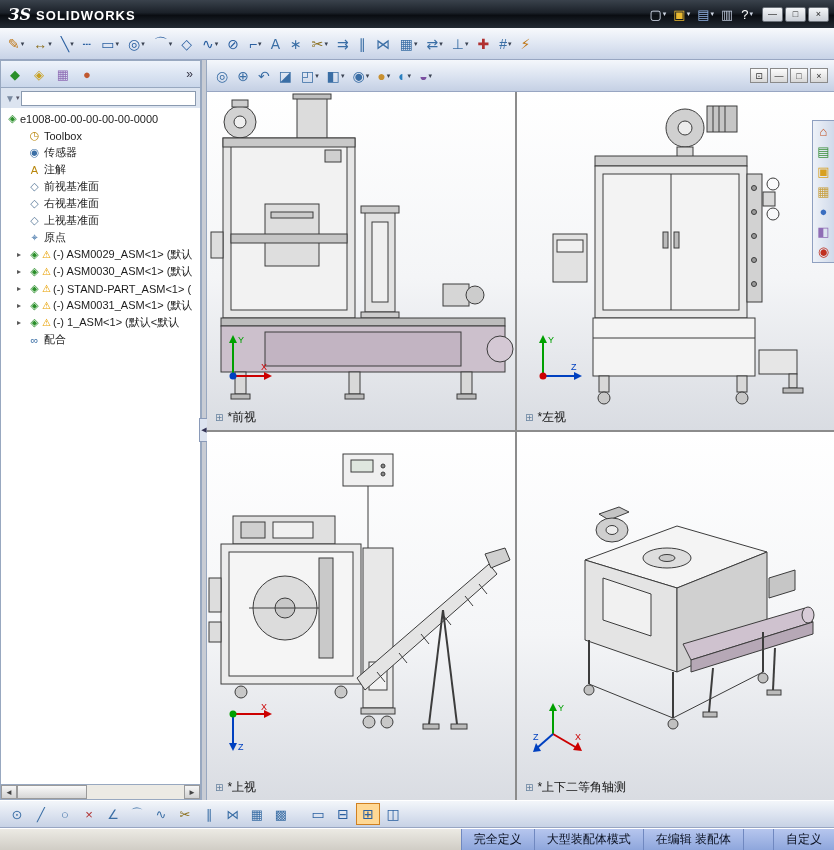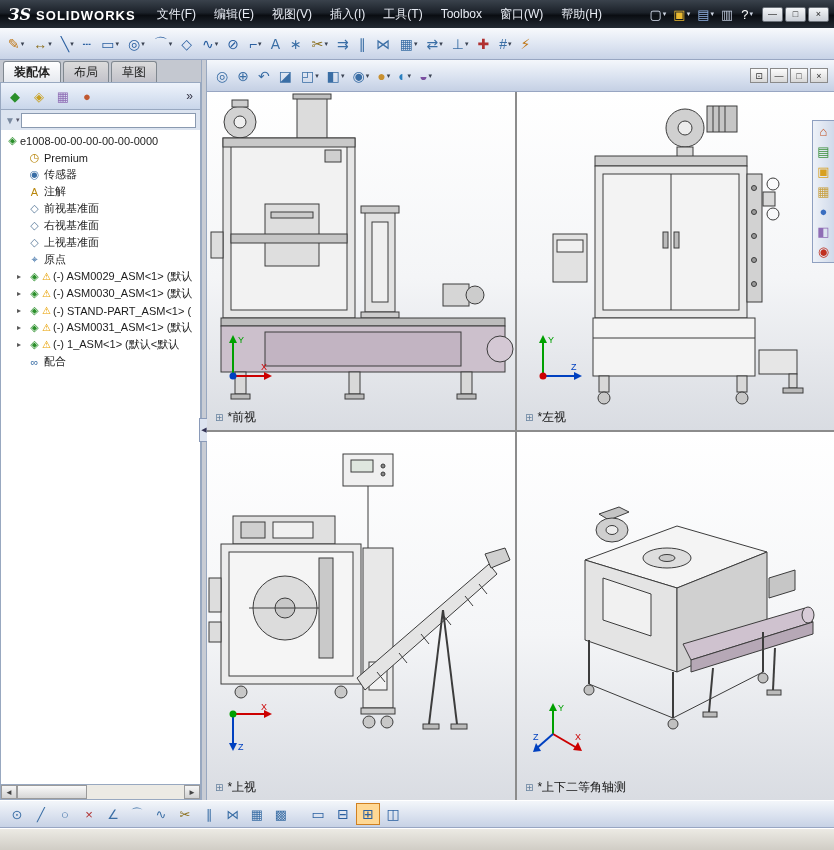--- a/index.html
+++ b/index.html
@@ -94,31 +94,20 @@
 </head>
 <body>
 
 <div class="app">
 
   <div class="titlebar">
     <div class="logo">
       <span class="logo-mark">ЗS</span>
       <span class="logo-text">SOLIDWORKS</span>
     </div>
-    <div class="menus">
-
-    <div class="menu-item">文件(F)</div>
-        <div class="menu-item">编辑(E)</div>
-        <div class="menu-item">视图(V)</div>
-        <div class="menu-item">插入(I)</div>
-        <div class="menu-item">工具(T)</div>
-        <div class="menu-item">Toolbox</div>
-        <div class="menu-item">窗口(W)</div>
-        <div class="menu-item">帮助(H)</div>
-      </div>
     <div class="qicons">
 
     <div class="qbtn">
         <span class="glyph" style="color: rgb(216, 224, 240);">▢</span>
         <span class="drop">▾</span>
       </div>
         <div class="qbtn">
         <span class="glyph" style="color: rgb(232, 184, 48);">▣</span>
         <span class="drop">▾</span>
       </div>
@@ -234,25 +223,20 @@
     </div>
       <div class="tbtn">
       <span class="glyph" style="color: rgb(192, 120, 24);">⚡</span>
       <span class="drop"></span>
     </div>
     </div>
 
   <div class="main">
 
     <div class="left-panel">
-      <div class="tabs">
-        <div class="tab active">装配体</div>
-        <div class="tab">布局</div>
-        <div class="tab">草图</div>
-      </div>
       <div class="mgr">
         <span style="display:flex;gap:4px;">
 
         <span class="mgr-icon" style="color: rgb(42, 143, 42);">◆</span>
             <span class="mgr-icon" style="color: rgb(200, 160, 32);">◈</span>
             <span class="mgr-icon" style="color: rgb(143, 109, 181);">▦</span>
             <span class="mgr-icon" style="color: rgb(192, 88, 48);">●</span>
           </span>
         <span class="chevron">»</span>
       </div>
@@ -265,21 +249,21 @@
         <div class="trow root">
           <span class="tico" style="color:#2a8f2a">◈</span>
           <span class="tlabel">e1008-00-00-00-00-00-0000</span>
         </div>
         <div>
 
         <div class="trow">
             <span class="texp"></span>
             <span class="tico" style="color: rgb(184, 134, 11);">◷</span>
             <span class="twarn"></span>
-            <span class="tlabel">Premium</span>
+            <span class="tlabel">Toolbox</span>
           </div>
             <div class="trow">
             <span class="texp"></span>
             <span class="tico" style="color: rgb(58, 110, 165);">◉</span>
             <span class="twarn"></span>
             <span class="tlabel">传感器</span>
           </div>
             <div class="trow">
             <span class="texp"></span>
             <span class="tico" style="color: rgb(184, 134, 11);">A</span>
@@ -656,15 +640,22 @@
       </span>
     <span class="layouts">
       <span class="lbtn">▭</span>
       <span class="lbtn">⊟</span>
       <span class="lbtn pressed">⊞</span>
       <span class="lbtn">◫</span>
     </span>
   </div>
 
   <div class="statusbar">
+    <div class="sb-right">
+      <div class="seg">完全定义</div>
+      <div class="seg">大型装配体模式</div>
+      <div class="seg">在编辑 装配体</div>
+      <div class="seg spacer"></div>
+      <div class="seg">自定义</div>
+    </div>
   </div>
 
 </div>
 
 </body></html>

